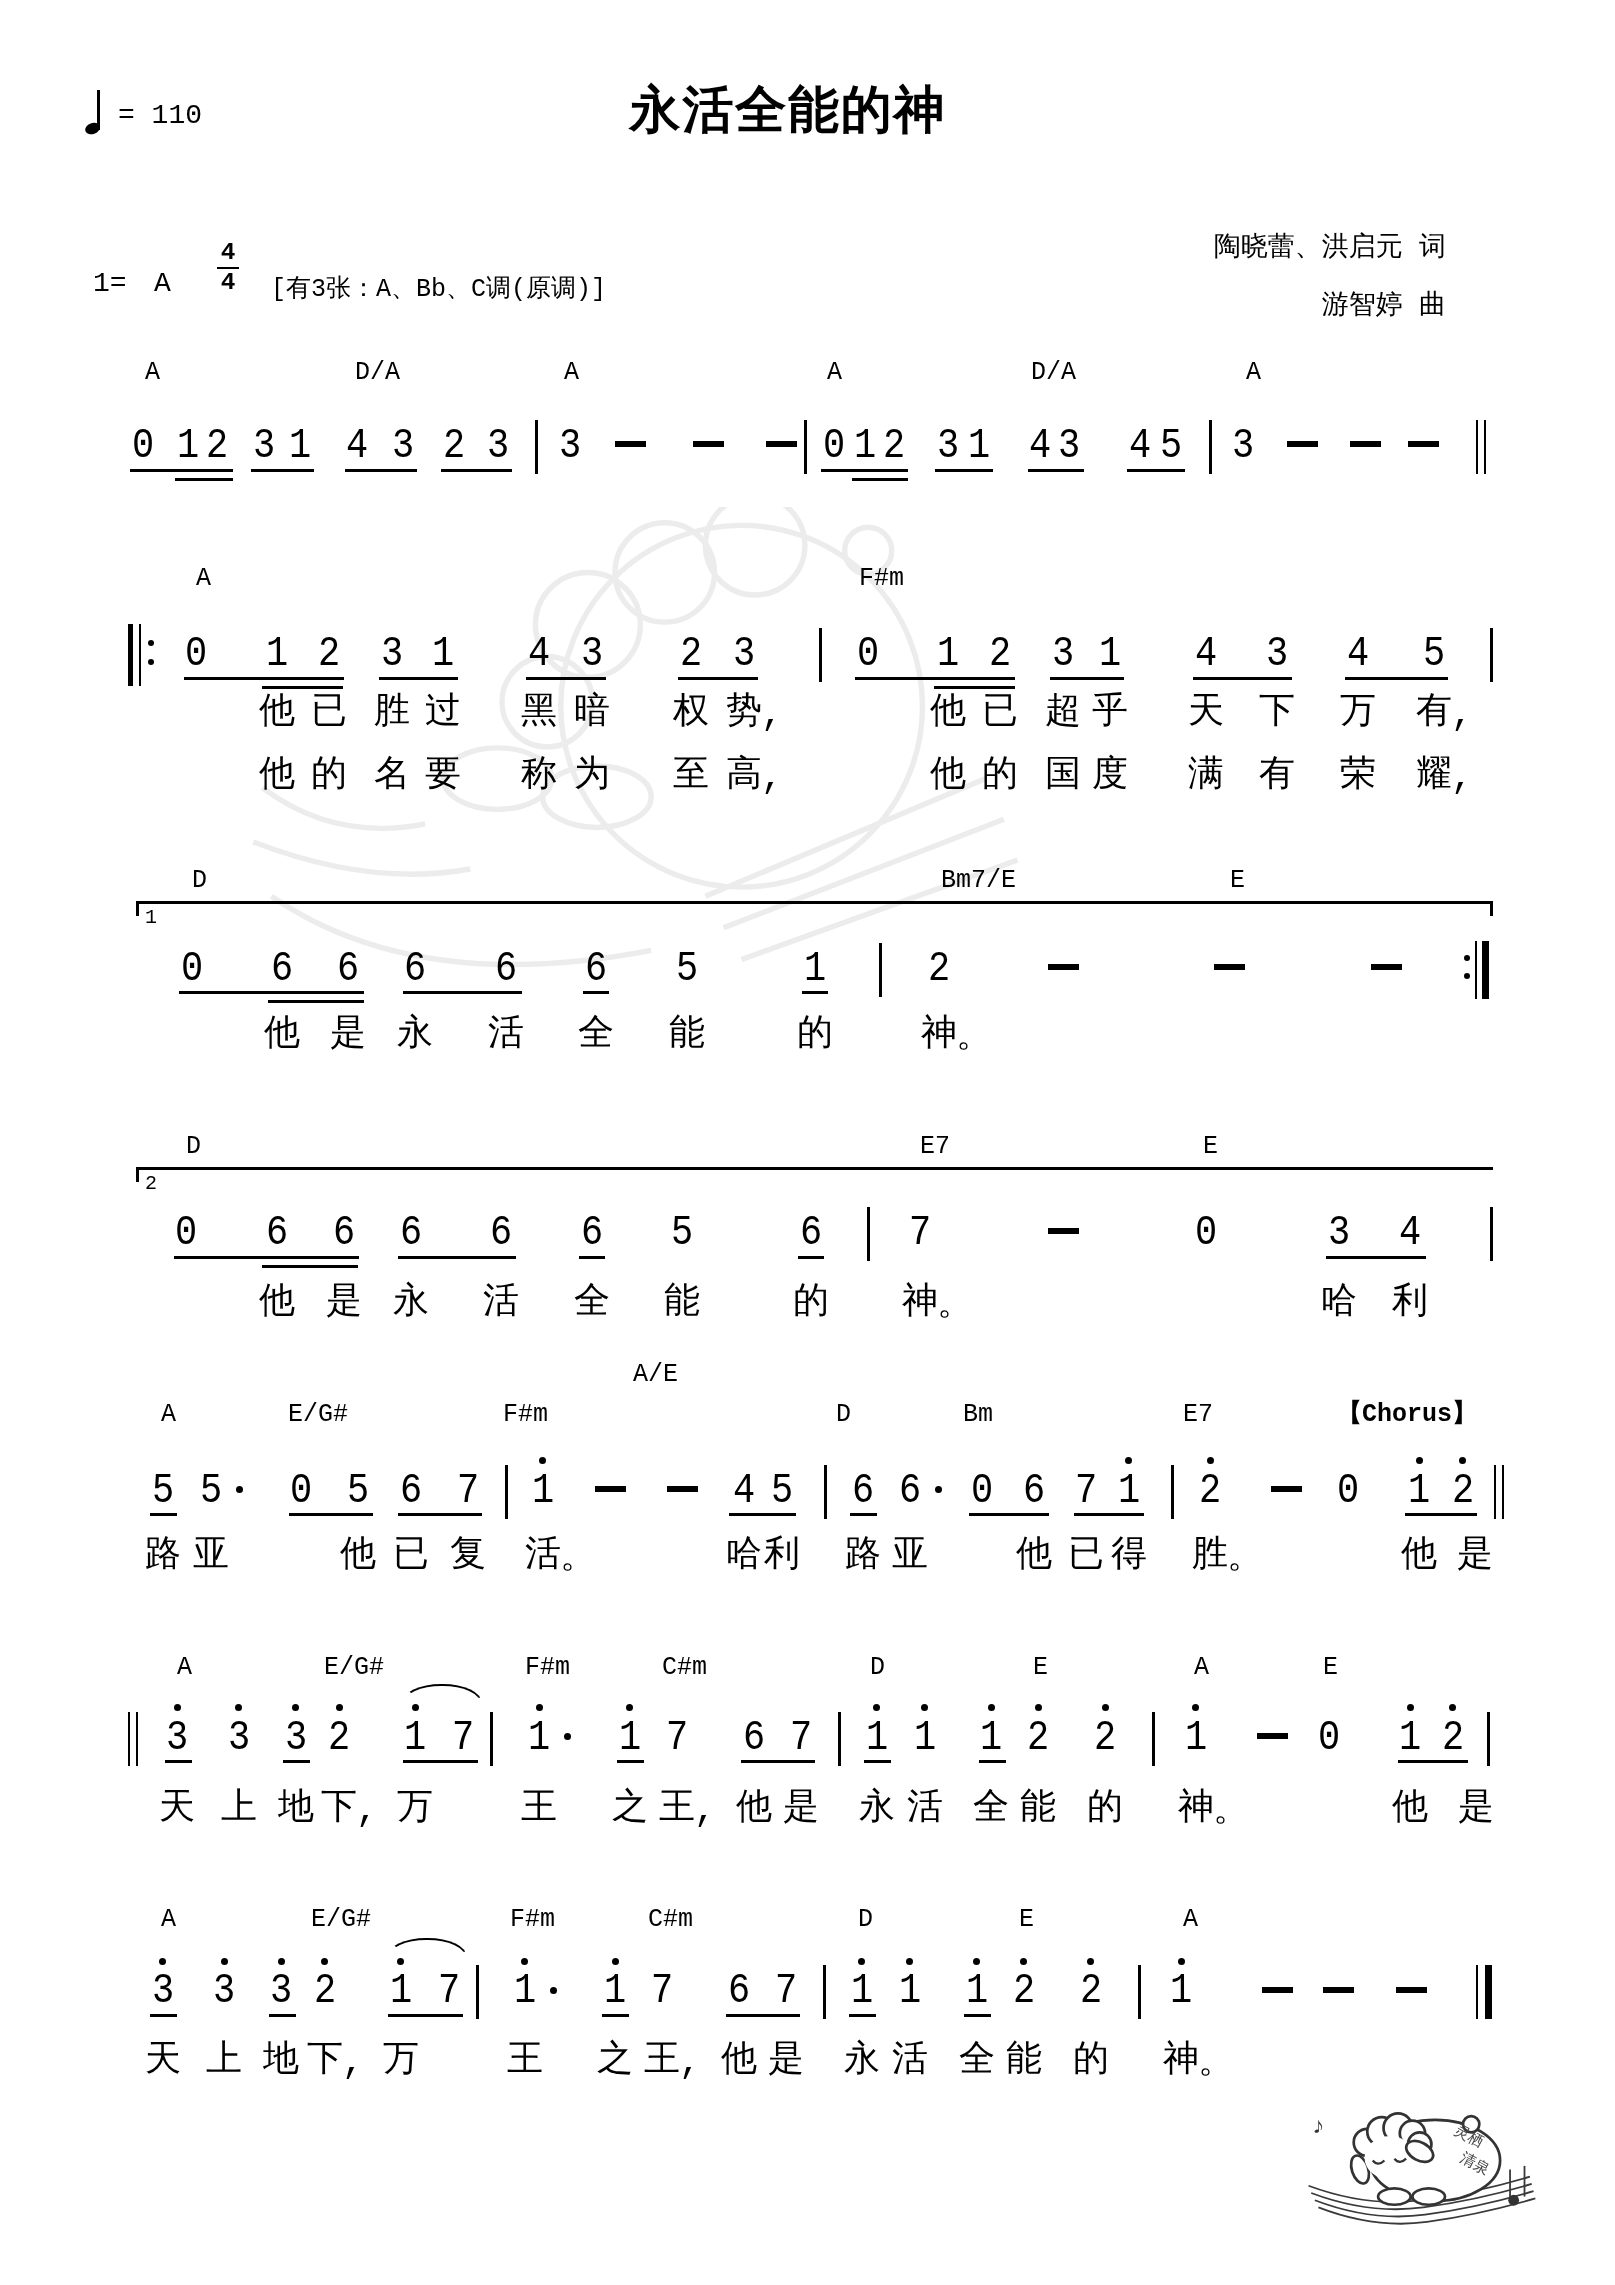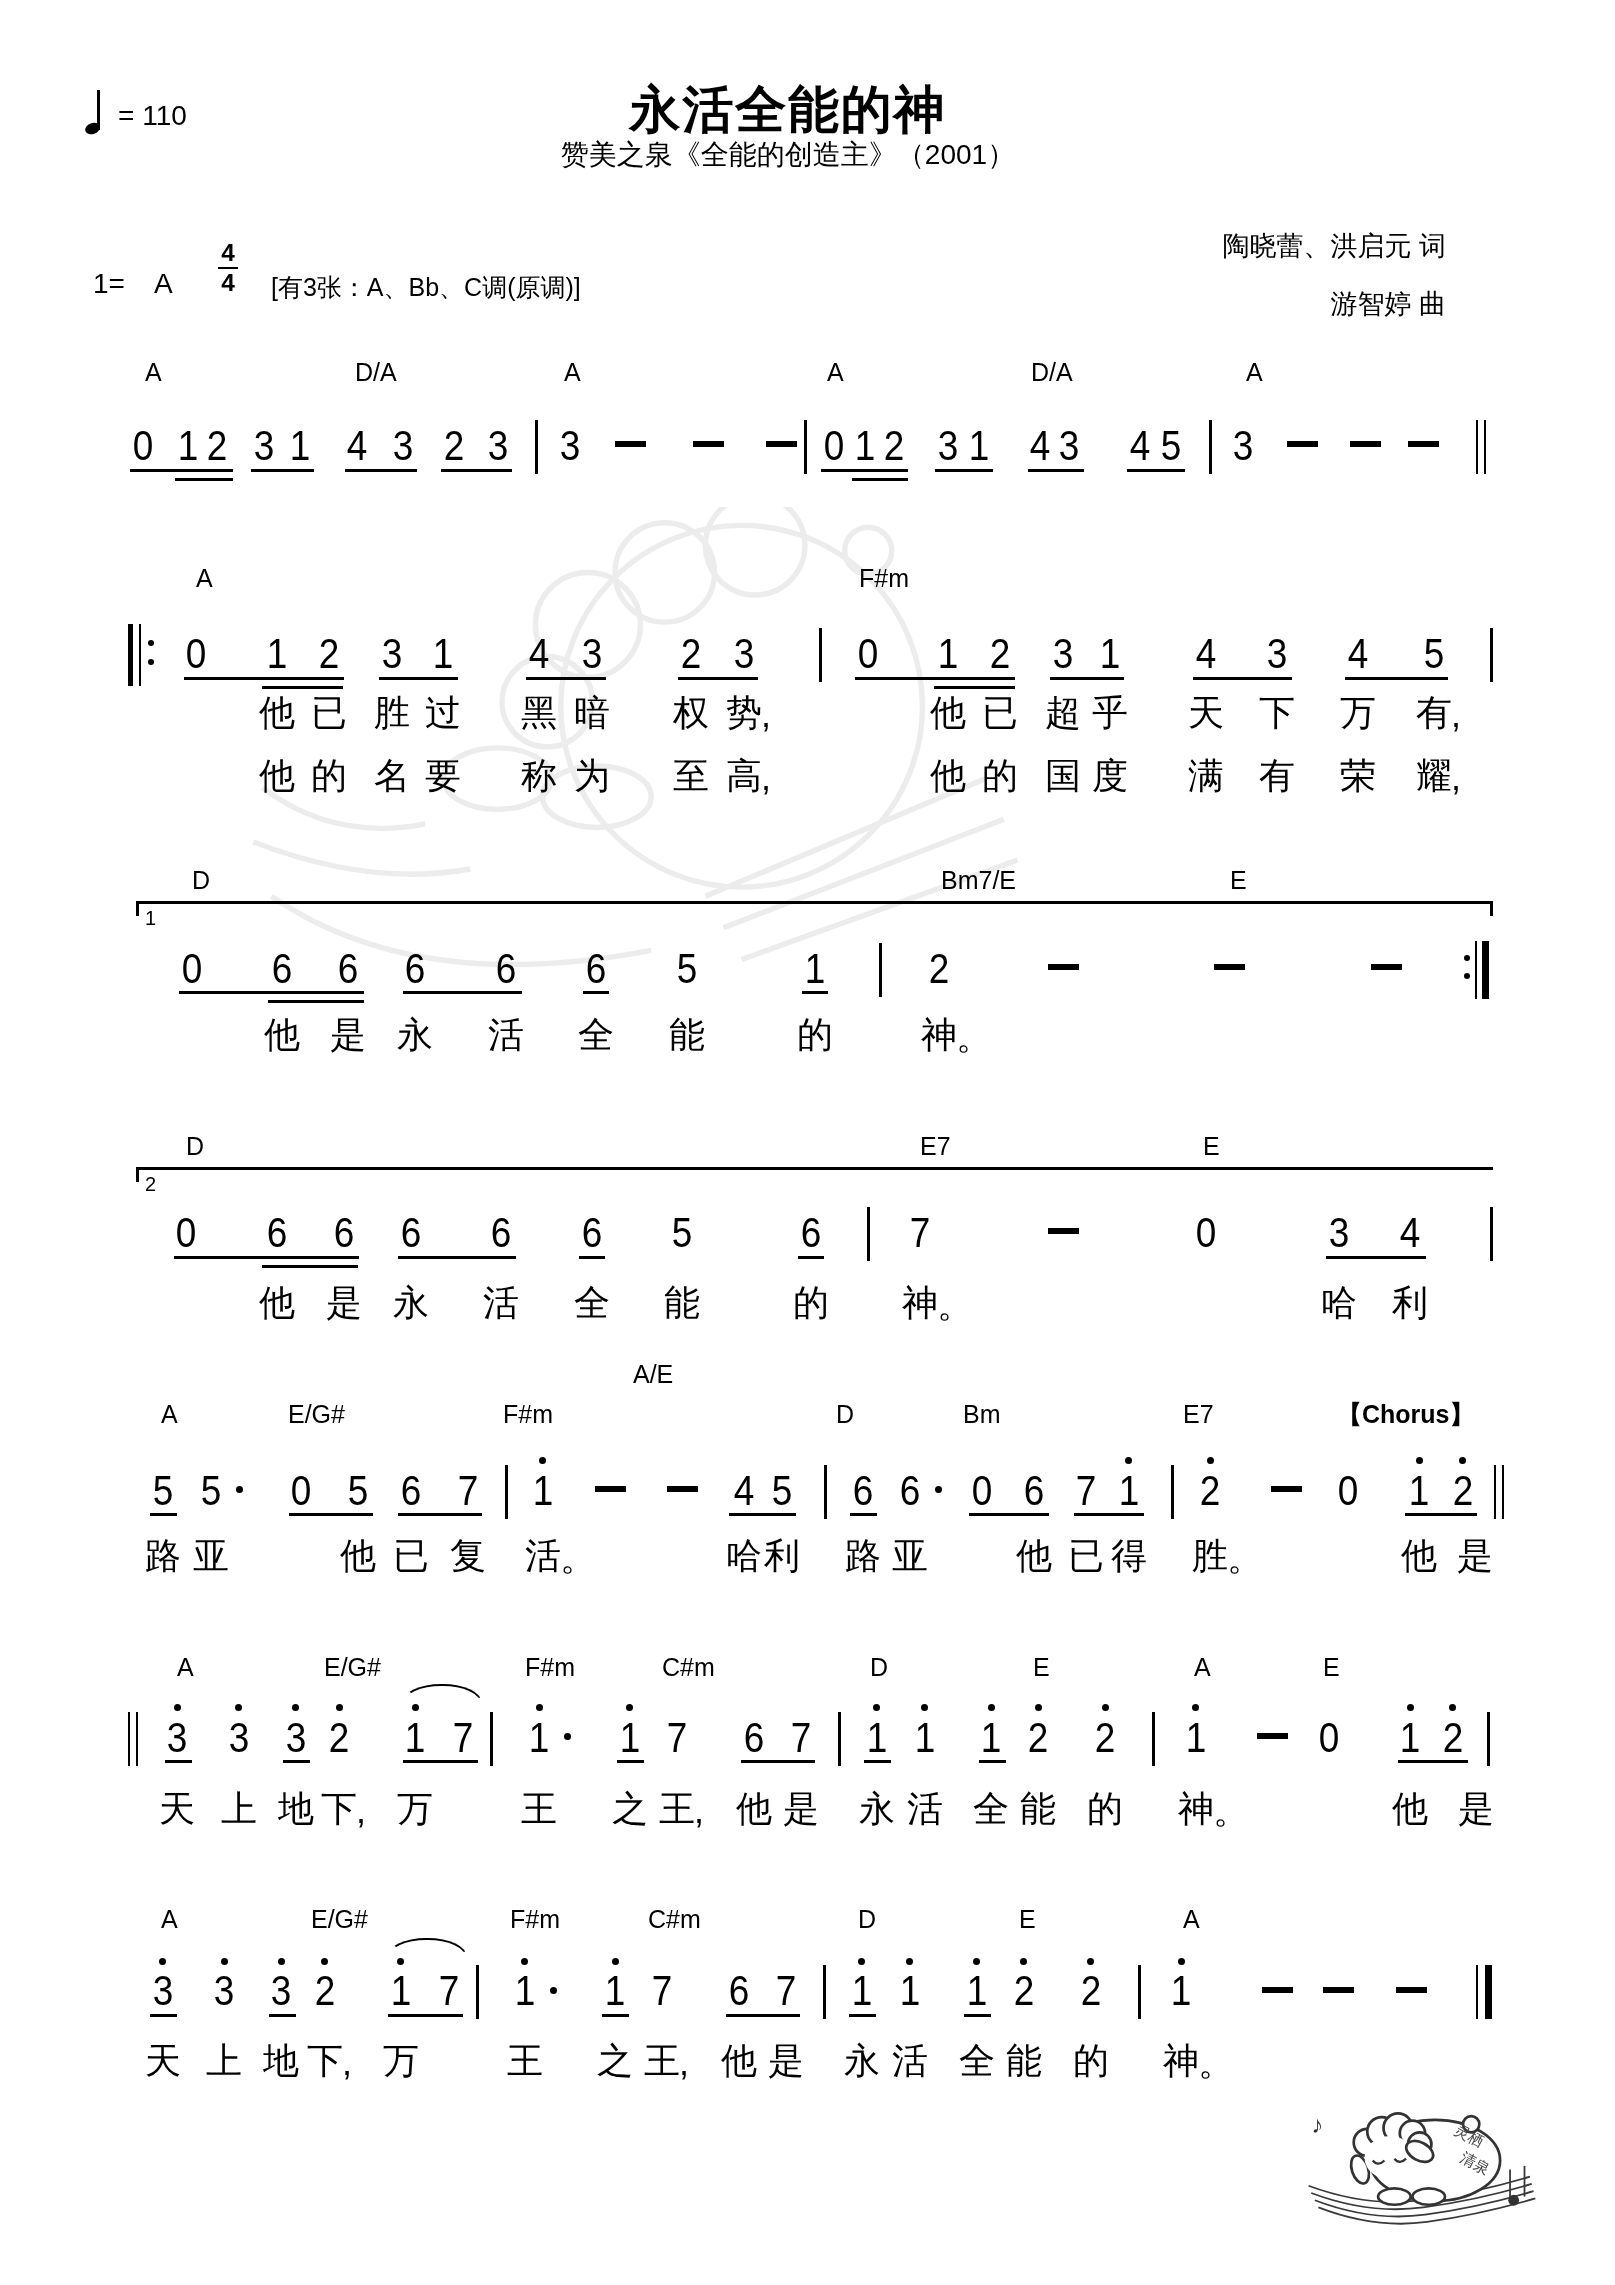--- a/index.html
+++ b/index.html
@@ -1,17 +1,17 @@
 <!DOCTYPE html>
 <html style="font-size:14.5px"><head>
 <meta charset="utf-8">
 <style>
   html,body{margin:0;padding:0;background:#fff;}
   .sheet{position:relative;width:1576px;height:2285px;background:#ffffff;
-         font-family:Liberation Sans, sans-serif;color:#000;overflow:hidden;}
+         font-family:Liberation Mono, monospace;color:#000;overflow:hidden;}
   .abs{position:absolute;}
   
   .title{left:0;right:0;top:76px;text-align:center;font-size:51px;font-weight:700;letter-spacing:1.8px;}
   .subtitle{left:0;right:0;top:136px;text-align:center;font-size:28px;}
   .credit1{right:130px;top:228px;font-size:27px;white-space:nowrap;}
   .credit2{right:130px;top:286px;font-size:27px;white-space:nowrap;}
   .tempo-eq{left:118px;top:100px;font-size:28px;}
   .notehead{left:85px;top:123px;width:15.4px;height:11px;background:#000;border-radius:50%;transform:rotate(-20deg);}
   .notestem{left:97px;top:90px;width:2.7px;height:40px;background:#000;}
   .keyprefix{left:93px;top:268px;font-size:28px;}
@@ -66,21 +66,20 @@
       <ellipse cx="330" cy="300" rx="60" ry="34"></ellipse>
       <ellipse cx="440" cy="320" rx="60" ry="34"></ellipse>
     </g>
   </svg>
 
   <div class="abs notestem"></div>
   <div class="abs notehead"></div>
   <div class="abs tempo-eq">= 110</div>
 
   <div class="abs title">永活全能的神</div>
-  <div class="abs subtitle">赞美之泉《全能的创造主》（2001）</div>
   <div class="abs credit1">陶晓蕾、洪启元 词</div>
   <div class="abs credit2">游智婷 曲</div>
 
   <div class="abs keyprefix">1=</div>
   <div class="abs keyval">A</div>
   <div class="abs frac">
     <span class="num">4</span>
     <div class="den">4</div>
   </div>
   <div class="abs keynote">[有3张：A、Bb、C调(原调)]</div>

